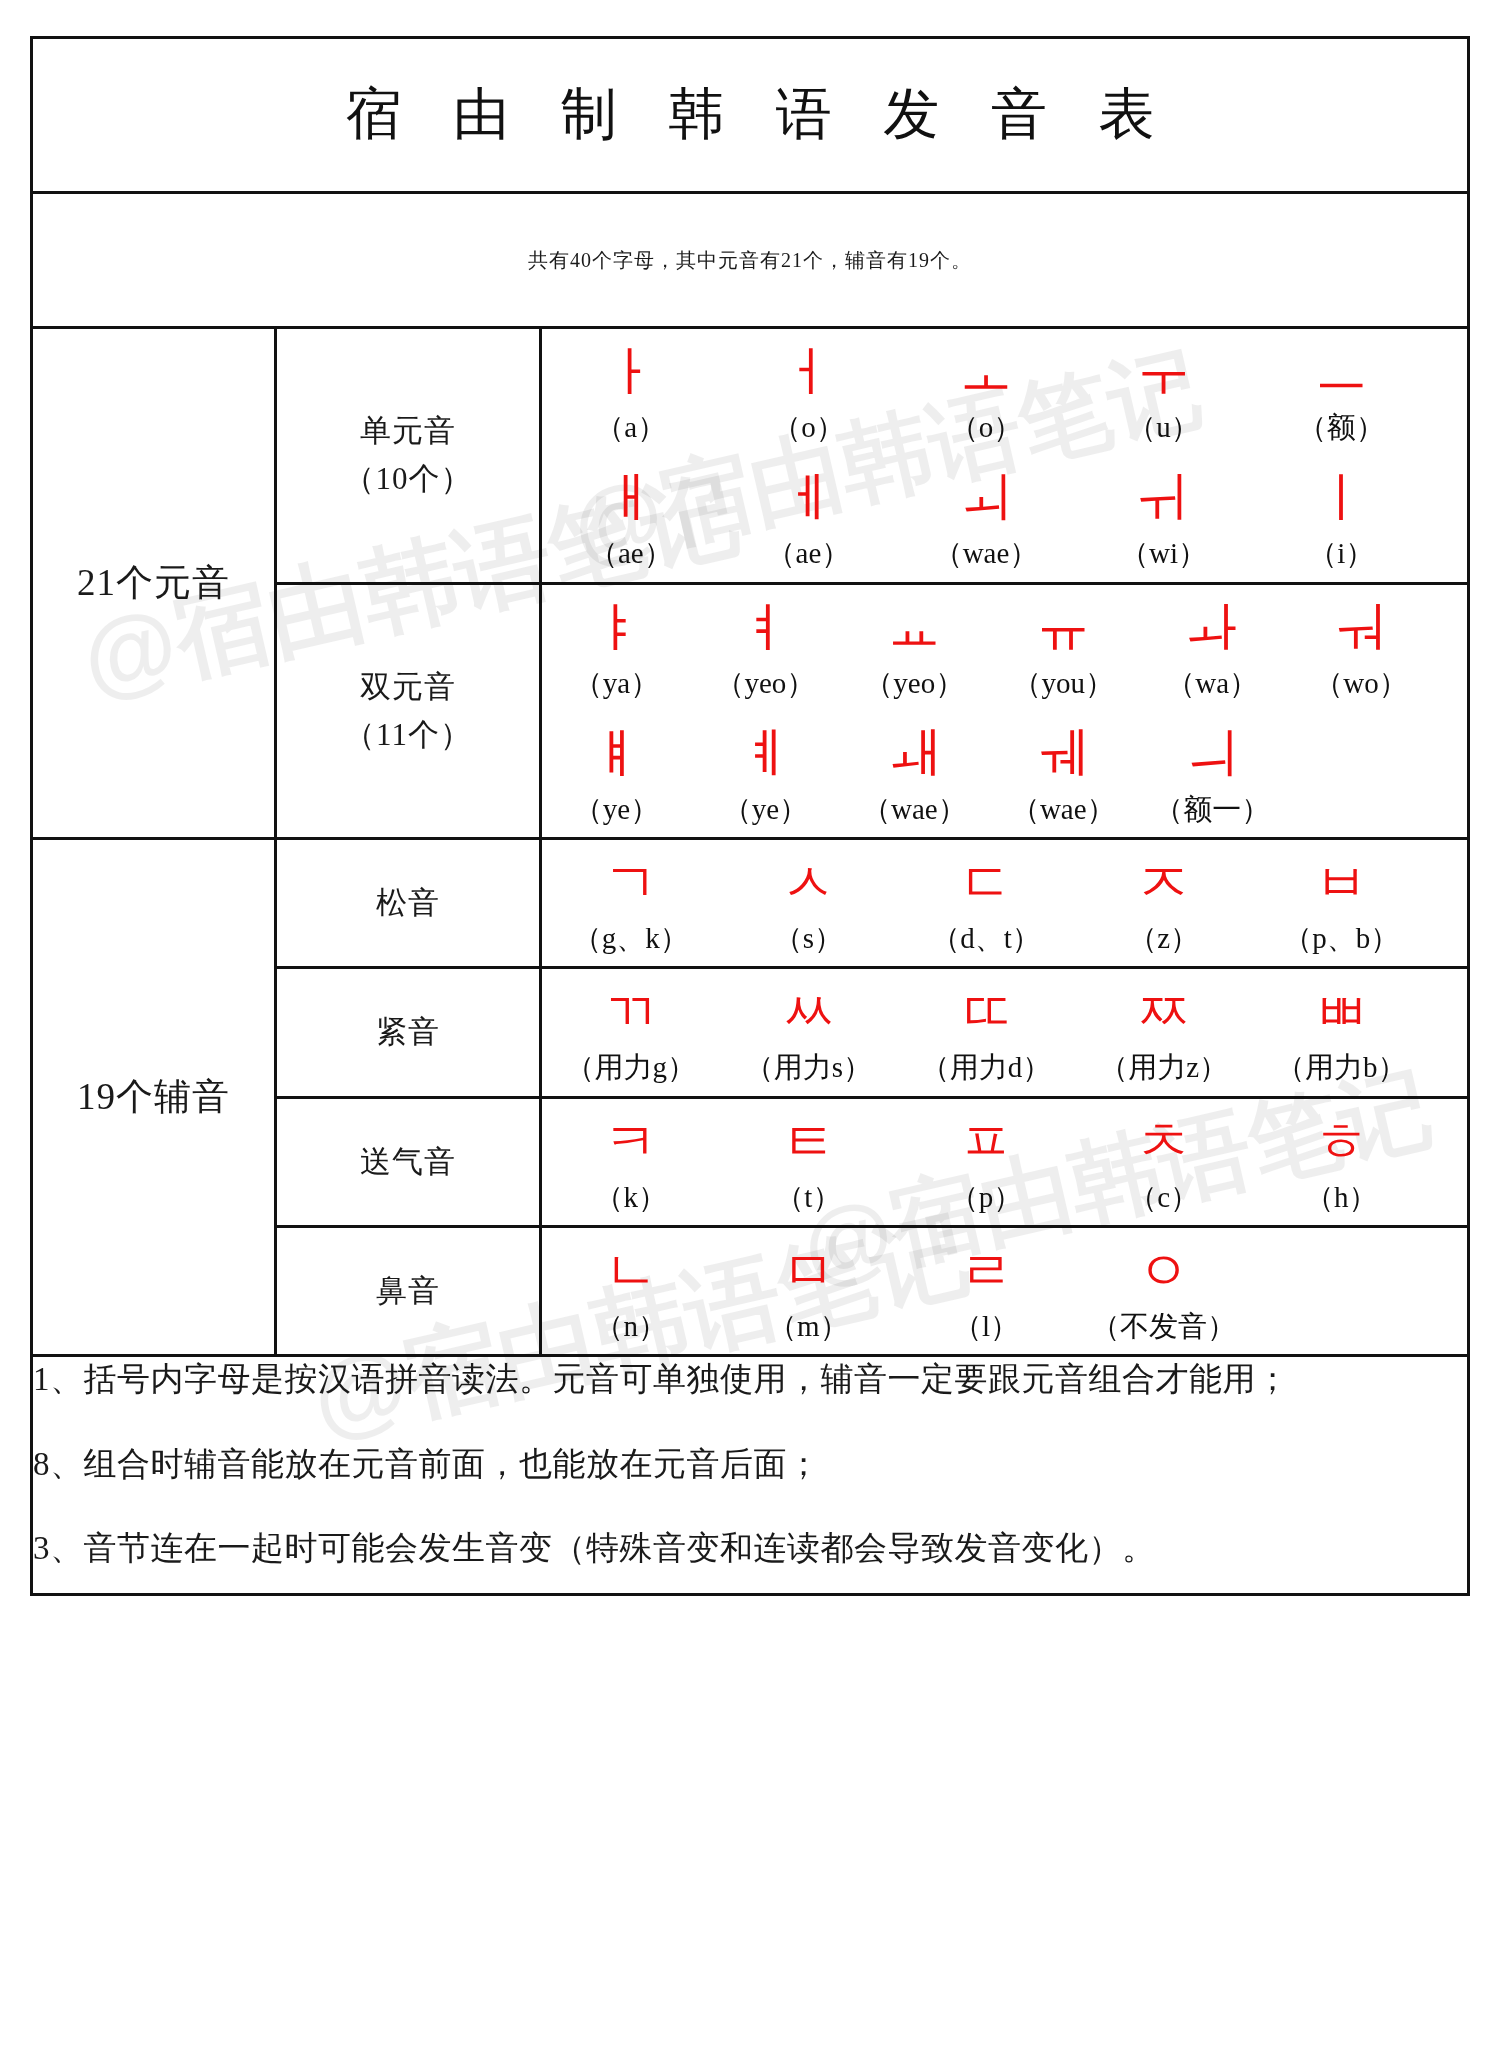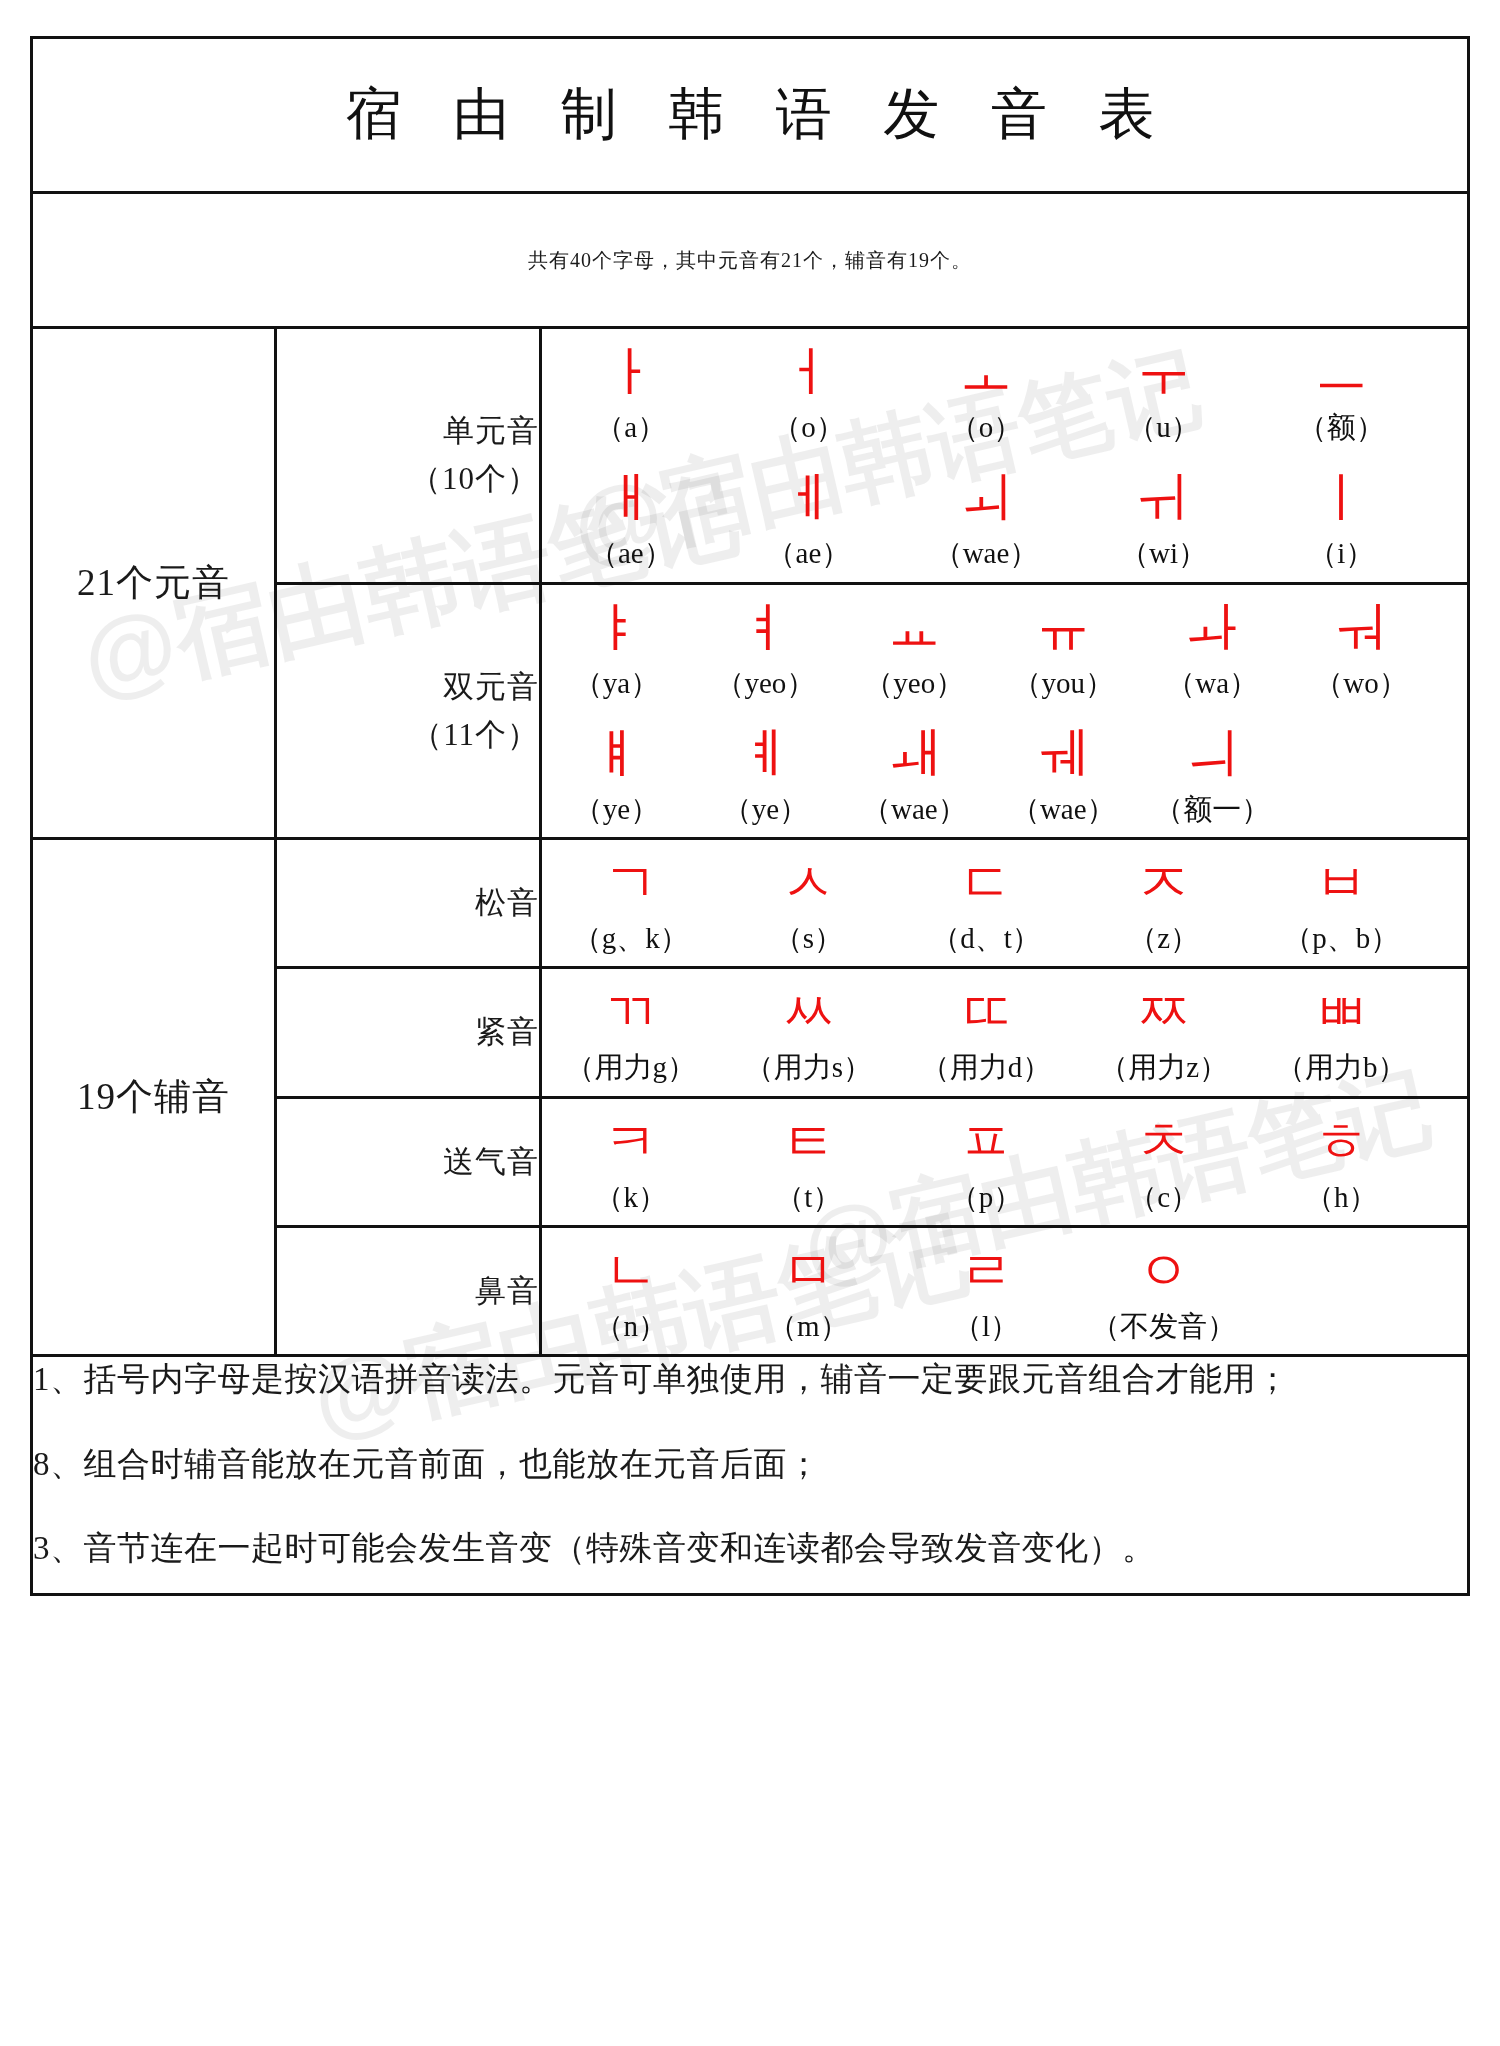--- a/index.html
+++ b/index.html
@@ -84,21 +84,21 @@
   }
 
   .group-cell {
     width: 244px;
     text-align: center;
     font-size: 37px;
     letter-spacing: 1px;
   }
   .type-cell {
     width: 265px;
-    text-align: right;
+    text-align: center;
     font-size: 31px;
     line-height: 1.55;
     letter-spacing: 1px;
   }
   .letters-cell {
     padding: 10px 14px 14px 14px;
   }
 
   .letter-row {
     display: flex;

